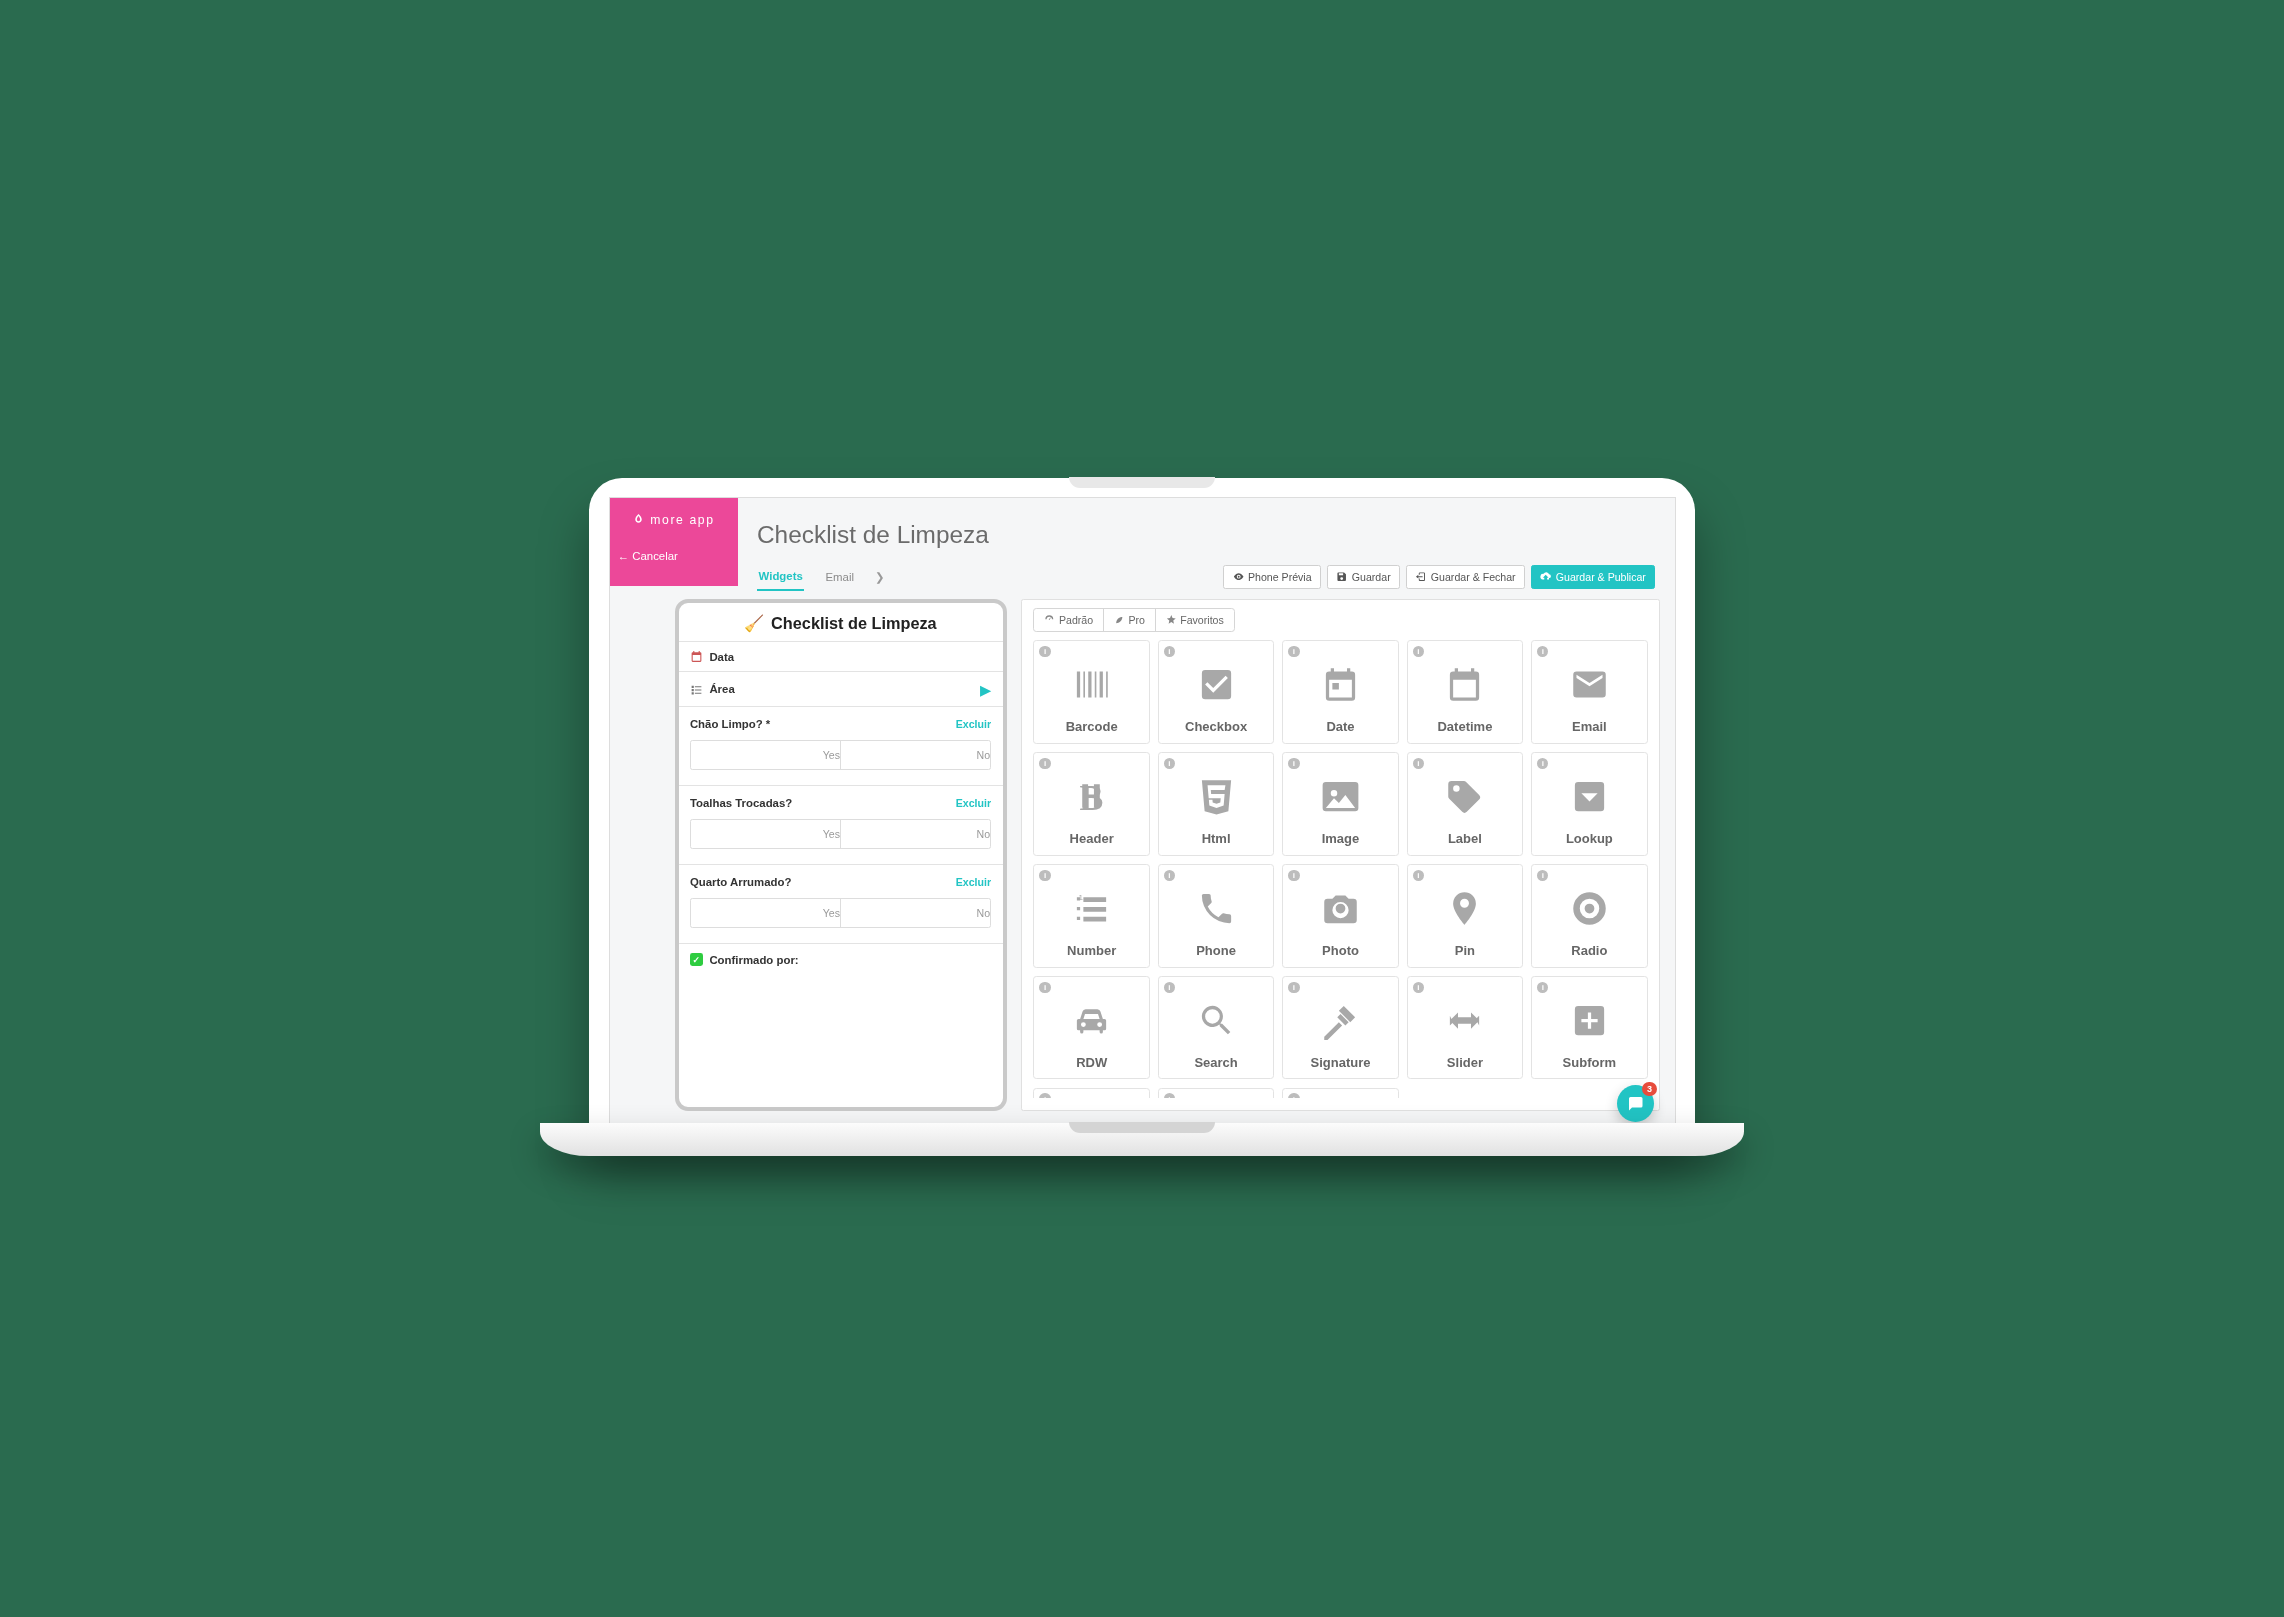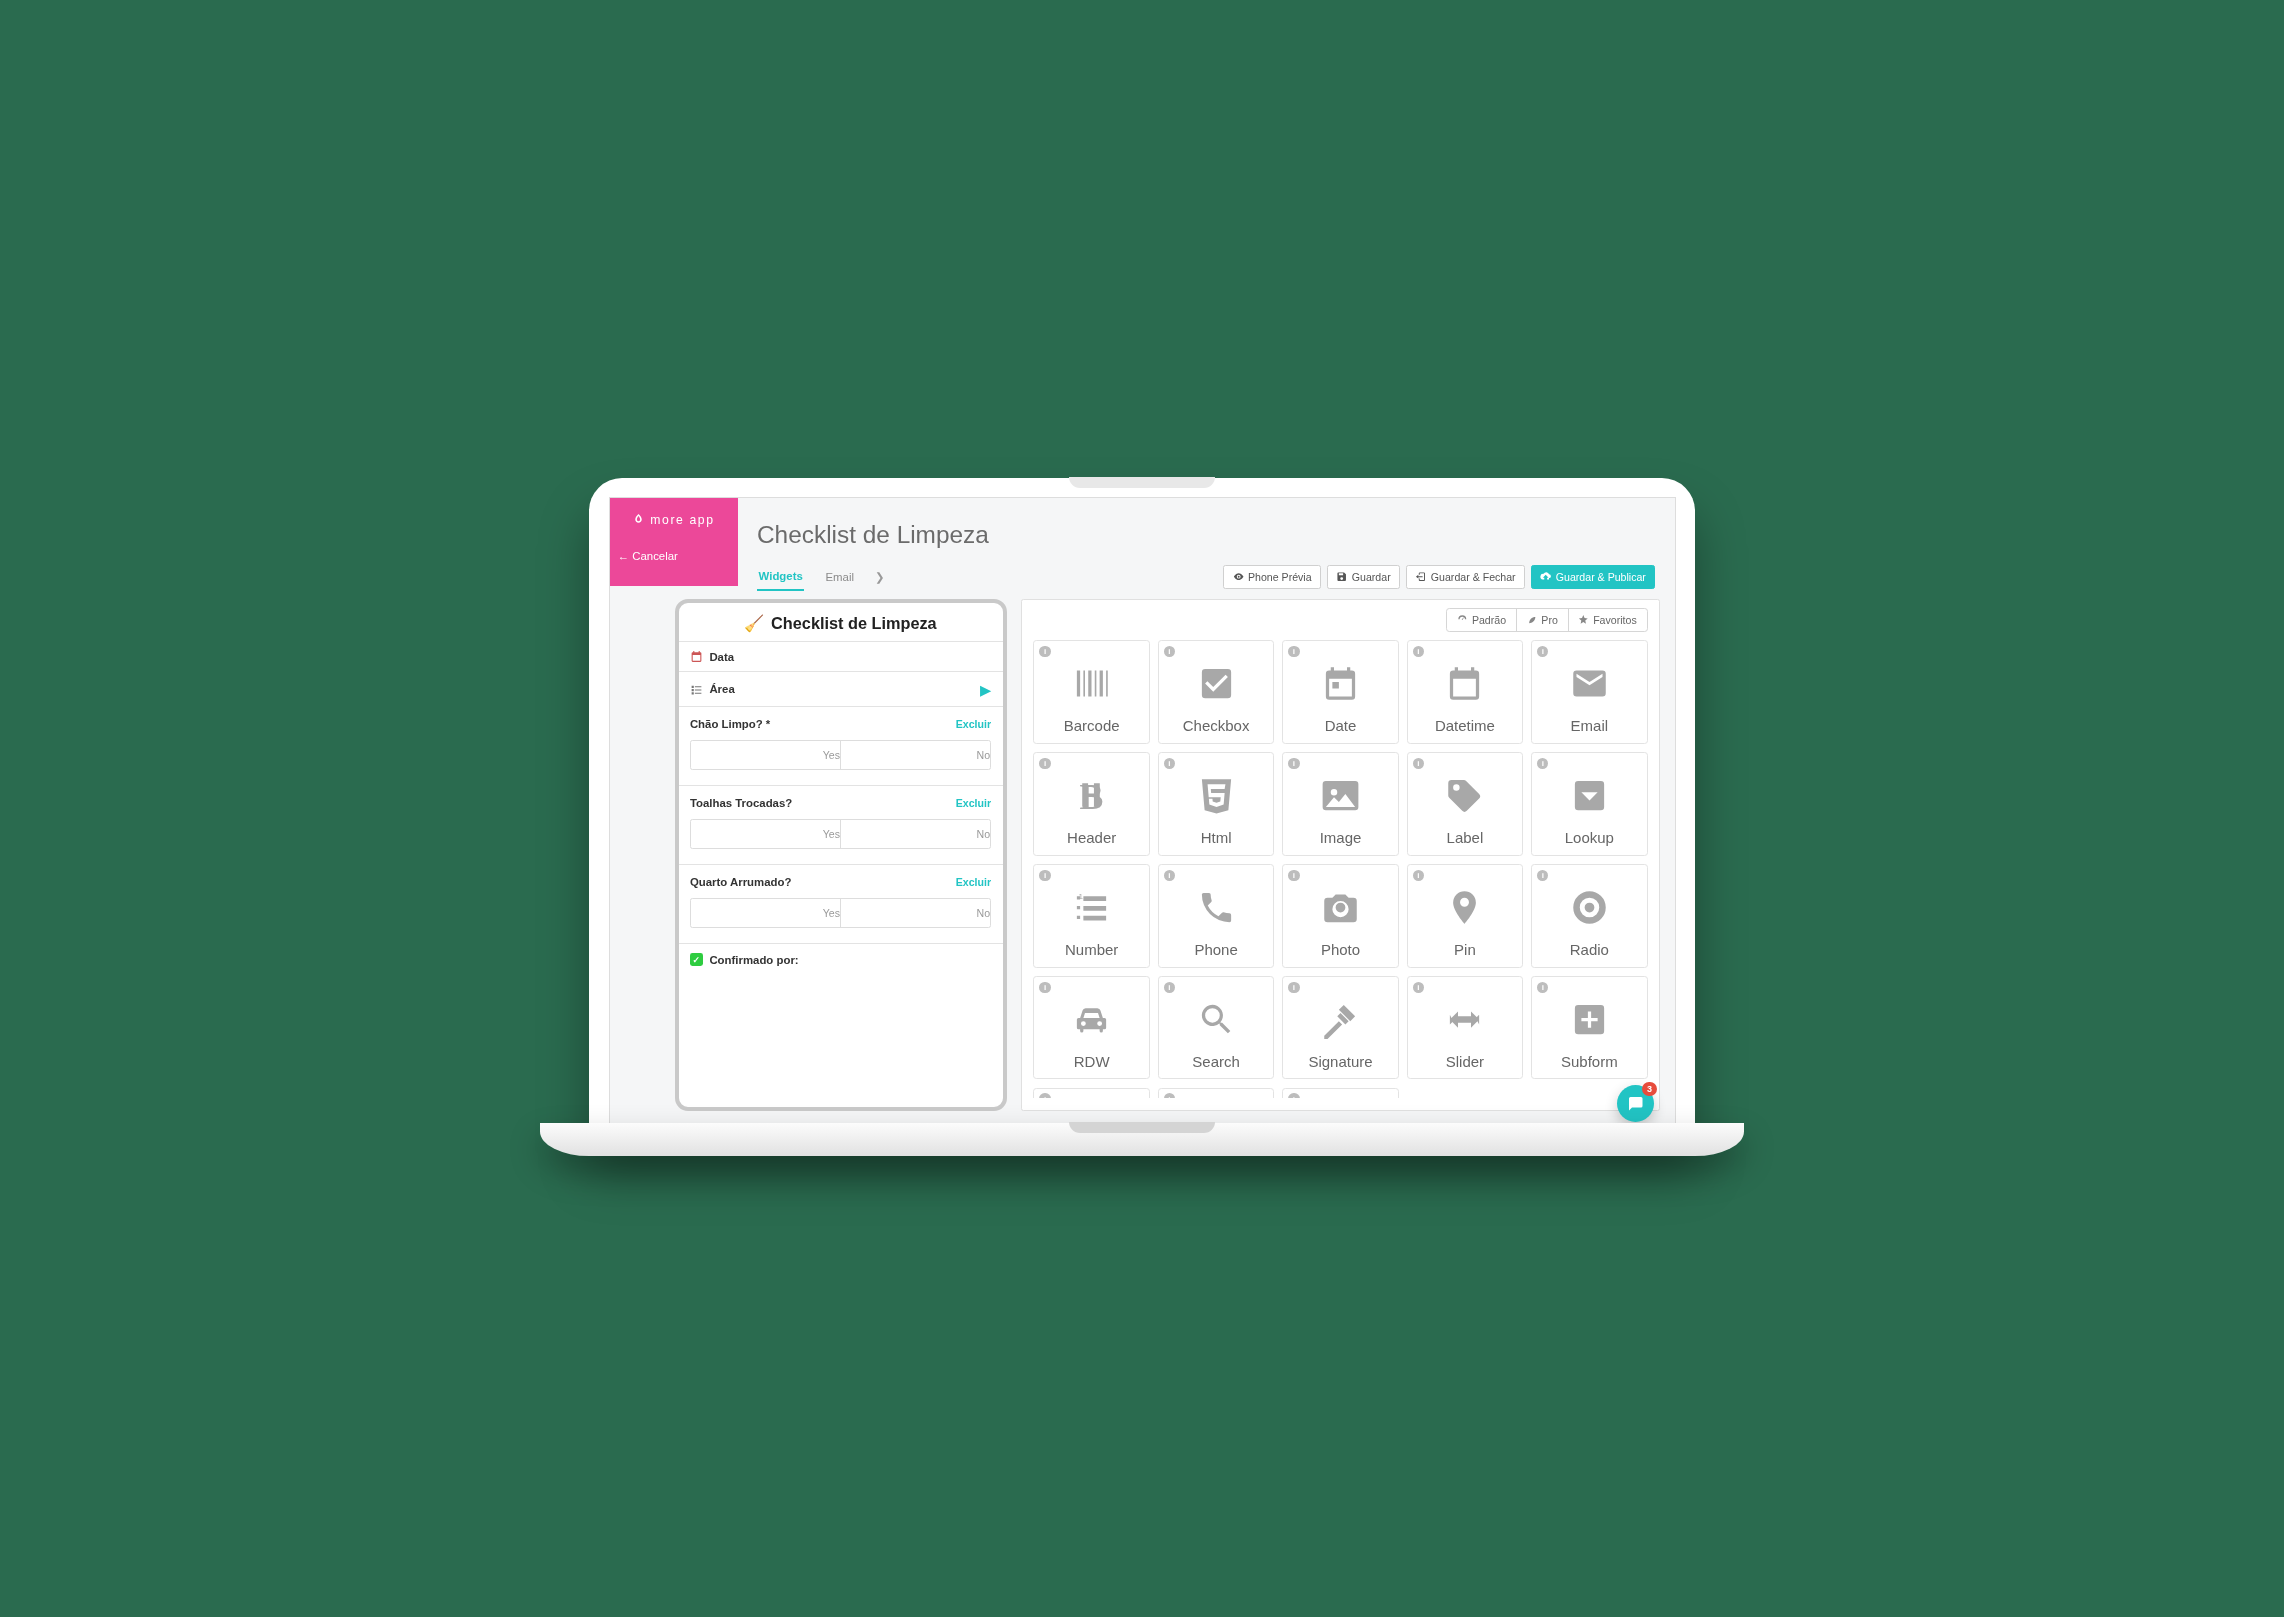--- a/index.html
+++ b/index.html
@@ -94,30 +94,30 @@
   .question-block { border-top:0.8px solid #e3e3e3; padding:11.4px 11.4px 14.6px; }
   .q-head { display:flex; justify-content:space-between; align-items:center; }
   .q-title { font-size:11.4px; font-weight:600; color:#333; }
   .q-exclude { color:#22c4c4; font-size:10.6px; font-weight:600; cursor:pointer;padding-left:37px; }
   .yn { display:flex; margin-top:9.8px; border:0.8px solid #ddd; border-radius:2.4px; overflow:hidden; }
   .yn div { flex:1; text-align:right; padding:8.1px 0; font-size:10.6px; color:#9a9a9a; cursor:pointer; }
   .yn div:first-child { border-right:0.8px solid #ddd; }
   .confirm-row { border-top:0.8px solid #e3e3e3; padding:9.8px 11.4px; display:flex; align-items:center; gap:6.5px; font-size:11.4px; font-weight:600; color:#333;}
   .chk { width:13px; height:13px; background:#2ecc40; border-radius:2.4px; display:inline-flex; align-items:center; justify-content:center; color:#fff; font-size:9px;}
   .widgets-panel { flex:1; border:0.8px solid #e0e0e0; border-radius:2.4px; background:#fff; padding:8.1px 11.4px 11.4px; display:flex; flex-direction:column; gap:8.1px; height:512px;}
-  .widget-tabs { display:flex; justify-content:flex-end; }
+  .widget-tabs { display:flex; justify-content:flex-start; }
   .widget-tabs-inner { display:flex; border:0.8px solid #d6d6d6; border-radius:3.3px; overflow:hidden; }
   .wtab { padding:4.9px 9.8px; font-size:10.6px; color:#666; display:flex; align-items:center; gap:4.1px; cursor:pointer; }
   .wtab + .wtab { border-left:0.8px solid #d6d6d6; }
   .widget-grid { display:grid; grid-template-columns: repeat(5, 1fr); gap:8.1px; overflow-y:auto; }
   .widget-card { border:0.8px solid #e3e3e3; border-radius:3.3px; aspect-ratio: 1.12/1; position:relative; display:flex; flex-direction:column; align-items:center; justify-content:flex-end; padding:8.1px; cursor:grab; background:#fff;}
   .widget-card .info { position:absolute; top:4.9px; left:4.9px; width:11.4px; height:11.4px; border-radius:50%; background:#bdbdbd; color:#fff; font-size:8.1px; display:flex; align-items:center; justify-content:center; font-weight:700;}
   .widget-card .wicon { flex:1; display:flex; align-items:center; justify-content:center; color:#a8a8a8; }
   .widget-card .wicon svg { width:39px; height:39px; fill:#a8a8a8; }
-  .widget-card .wlabel { font-size:15px; color:#666; }
+  .widget-card .wlabel { font-size:13px; color:#666;font-weight:bold; }
   .chat-fab { position:absolute; right:21px; bottom:16.3px; width:37px; height:37px; border-radius:50%; background:#22c4c4; display:flex; align-items:center; justify-content:center; box-shadow:0 4.9px 13px rgba(0,0,0,0.2); cursor:pointer;}
   .chat-fab svg { fill:#fff; width:18px; height:18px;}
   .chat-badge { position:absolute; top:-3.3px; right:-3.3px; background:#e74c3c; color:#fff; border-radius:50%; width:14.6px; height:14.6px; font-size:9px; display:flex; align-items:center; justify-content:center; font-weight:600;}
   .ico-leaf { width:13px; height:13px; fill:#fff;}
 </style>
 </head>
 <body>
 
 <div class="laptop">
   <div class="laptop-notch"></div>

